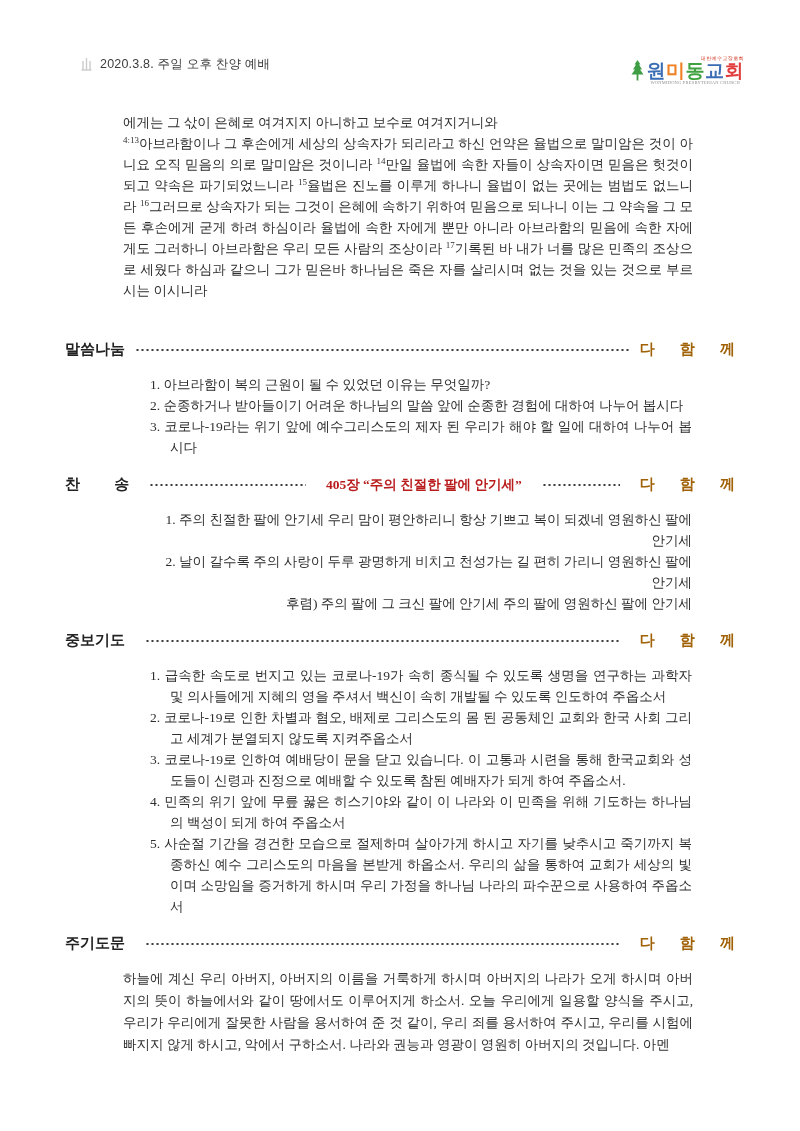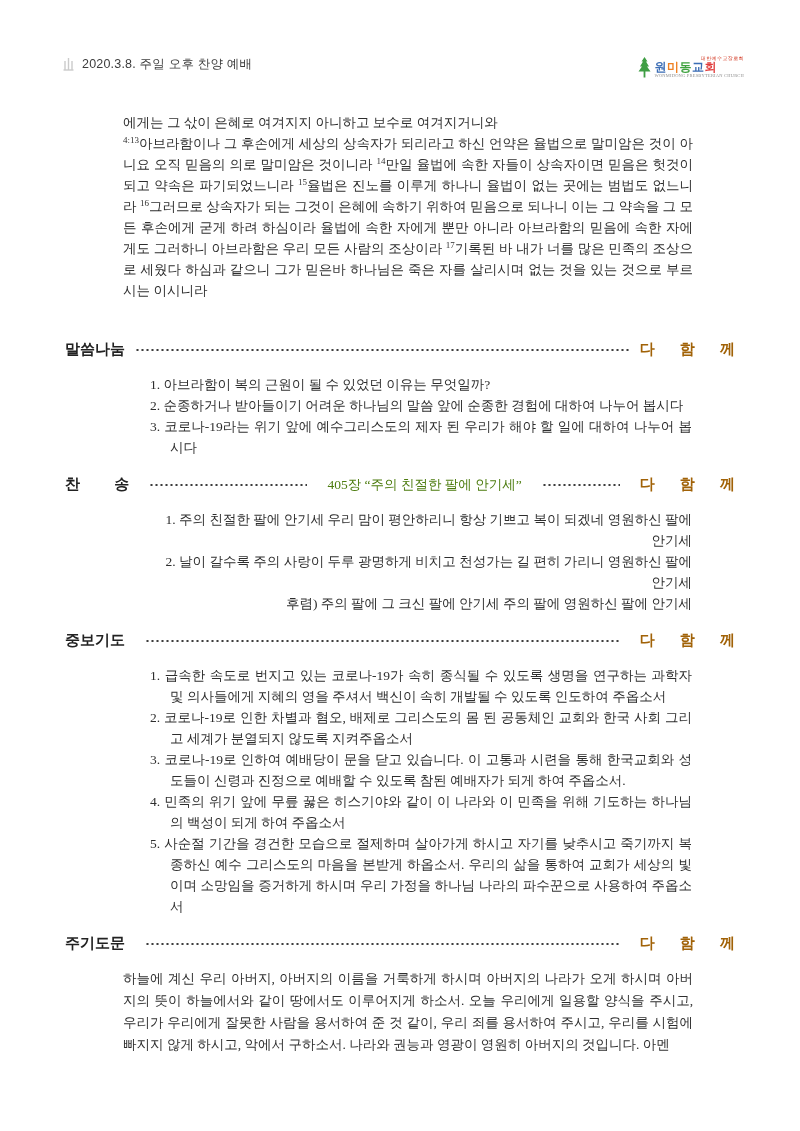--- a/index.html
+++ b/index.html
@@ -7,34 +7,34 @@
     position:relative;
     width:800px; height:1131px;
     background:#ffffff;
     font-family:"Liberation Serif", serif;
     color:#2e2e2e;
     overflow:hidden;
   }
 
   
   .header-row {
-    position:absolute; top:56px; left:62px; right:56px;
+    position:absolute; top:56px; left:80px; right:56px;
     display:flex; justify-content:space-between; align-items:flex-start;
   }
   .service-title-wrap {
     display:flex; align-items:center; gap:7px;
     font-family:"Liberation Sans", sans-serif;
     font-size:12.5px; color:#3c3c3c; letter-spacing:0.2px;
   }
   .marker-icon svg { display:block; }
   .logo { display:flex; align-items:center; gap:3px; }
   .logo-symbol svg { display:block; }
   .logo-text { display:flex; flex-direction:column; line-height:1.05; }
   .logo-top { font-size:5px; color:#d4402c; text-align:right; letter-spacing:0.4px; }
-  .logo-name { font-family:"Liberation Sans", sans-serif; font-weight:bold; font-size:12px; letter-spacing:0.5px; white-space:nowrap; }
+  .logo-name { font-family:"Liberation Sans", sans-serif; font-weight:bold; font-size:19px; letter-spacing:0.5px; white-space:nowrap; }
   .ln0 { color:#3b6db5; } .ln1 { color:#ef8023; } .ln2 { color:#3fa23f; }
   .ln3 { color:#3b6db5; } .ln4 { color:#e13b3b; }
   .logo-bottom { font-size:4.5px; color:#8f8f8f; text-align:center; letter-spacing:0.2px; }
 
   
   .content { position:absolute; top:112px; left:65px; width:670px; }
 
   .scripture {
     margin-left:58px; width:570px;
     font-size:13.5px; line-height:21px; text-align:justify;
@@ -46,21 +46,21 @@
   .sec-title {
     font-family:"Liberation Sans", sans-serif; font-weight:bold;
     font-size:15px; color:#222; word-spacing:30px; white-space:nowrap;
   }
   .dots {
     flex:1 1 auto; height:14px; margin:0 10px;
     background-image:radial-gradient(circle, #3d3d3d 1px, rgba(0,0,0,0) 1.25px);
     background-size:5px 14px; background-repeat:repeat-x; background-position:left center;
   }
   .dots.short { flex:0 0 78px; }
-  .hymn-name { font-size:13.5px; white-space:nowrap; color:#4d7c0f; }
+  .hymn-name { font-size:13.5px; white-space:nowrap; color:#b91c1c;font-weight:bold; }
   .attendee {
     font-family:"Liberation Sans", sans-serif; font-weight:bold;
     font-size:15px; color:#a16207; word-spacing:21px; white-space:nowrap;
   }
 
   .list { margin-left:85px; width:542px; font-size:13.5px; line-height:21px; }
   .list-item { padding-left:20px; text-indent:-20px; text-align:justify; }
   .verse-item { padding-left:20px; text-indent:-20px;text-align:right; }
 
   .prayer {

